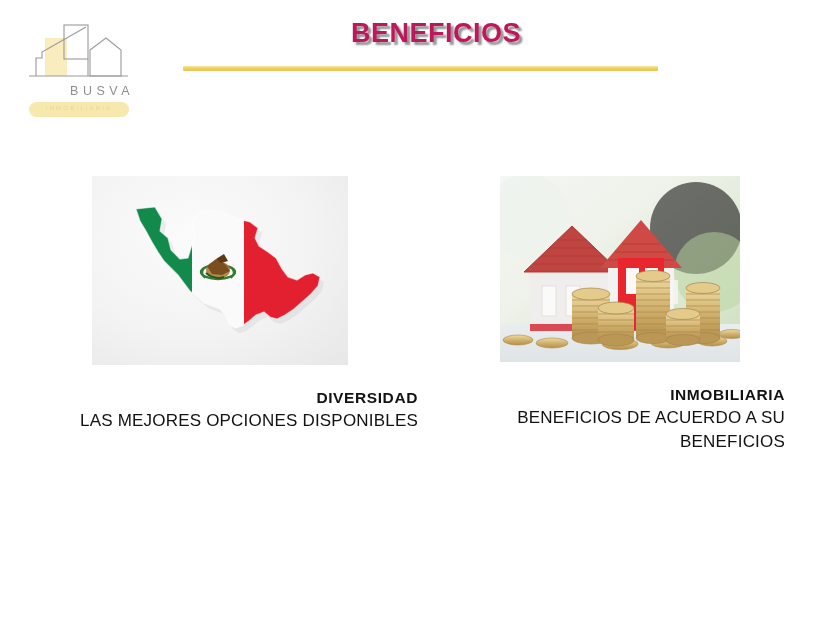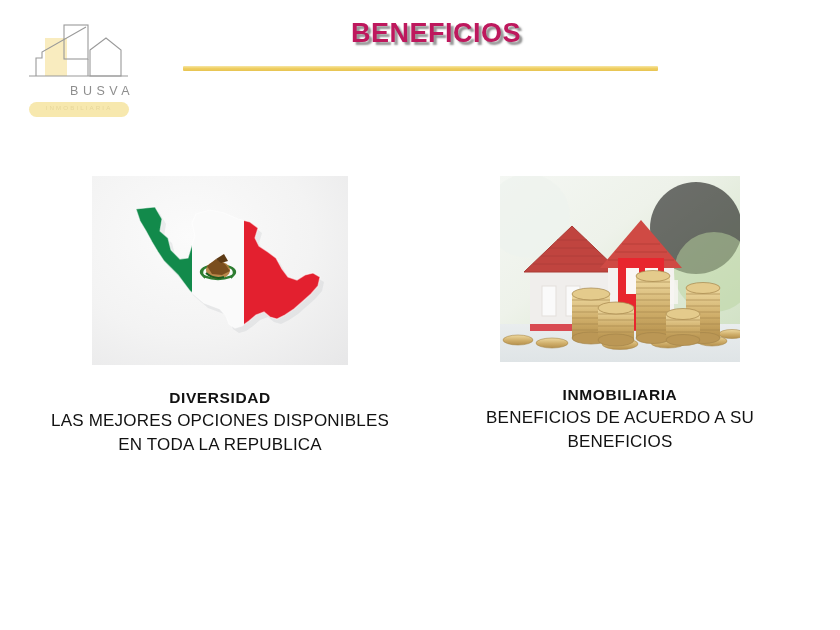--- a/index.html
+++ b/index.html
@@ -108,21 +108,21 @@
   }
   .photo-house {
     width: 240px;
     height: 186px;
     margin: 0 auto;
     background: linear-gradient(160deg, #f3f6f1 0%, #eef3ea 40%, #e9eee6 100%);
   }
 
   .caption {
     margin-top: 22px;
-    text-align: center;
+    text-align: right;
     line-height: 1.42;
   }
   .caption-title {
     font-size: 15.5px;
     font-weight: bold;
     letter-spacing: 0.6px;
     color: #121212;
   }
   .caption-body {
     font-size: 17px;
@@ -206,21 +206,20 @@
                L213 99 L221 97 L228 101 L226 110 L219 118 L210 126 L202 133
                L193 139 L185 143 L178 141 L172 136 L164 139 L157 145 L150 150
                L143 152 L137 148 L134 140 L128 133 L120 130 L112 127 L105 121
                L98 115 L92 107 L86 99 L79 92 L72 85 L66 76 L60 66 L54 55
                L48 45 Z" fill="none" stroke="#ffffff" stroke-width="1.2" opacity="0.55"></path>
     </svg>
   </div>
   <div class="caption">
     <div class="caption-title">DIVERSIDAD</div>
     <div class="caption-body">LAS MEJORES OPCIONES DISPONIBLES</div>
-    <div class="caption-body">EN TODA LA REPUBLICA</div>
   </div>
 </div>
 
 <div class="col col-right">
   <div class="photo photo-house">
     <svg class="house-svg" viewBox="0 0 240 186" xmlns="http://www.w3.org/2000/svg">
       <defs>
         <linearGradient id="bgblur" x1="0" y1="0" x2="1" y2="1">
           <stop offset="0%" stop-color="#f4f7f3"></stop>
           <stop offset="38%" stop-color="#eef2ea"></stop>

